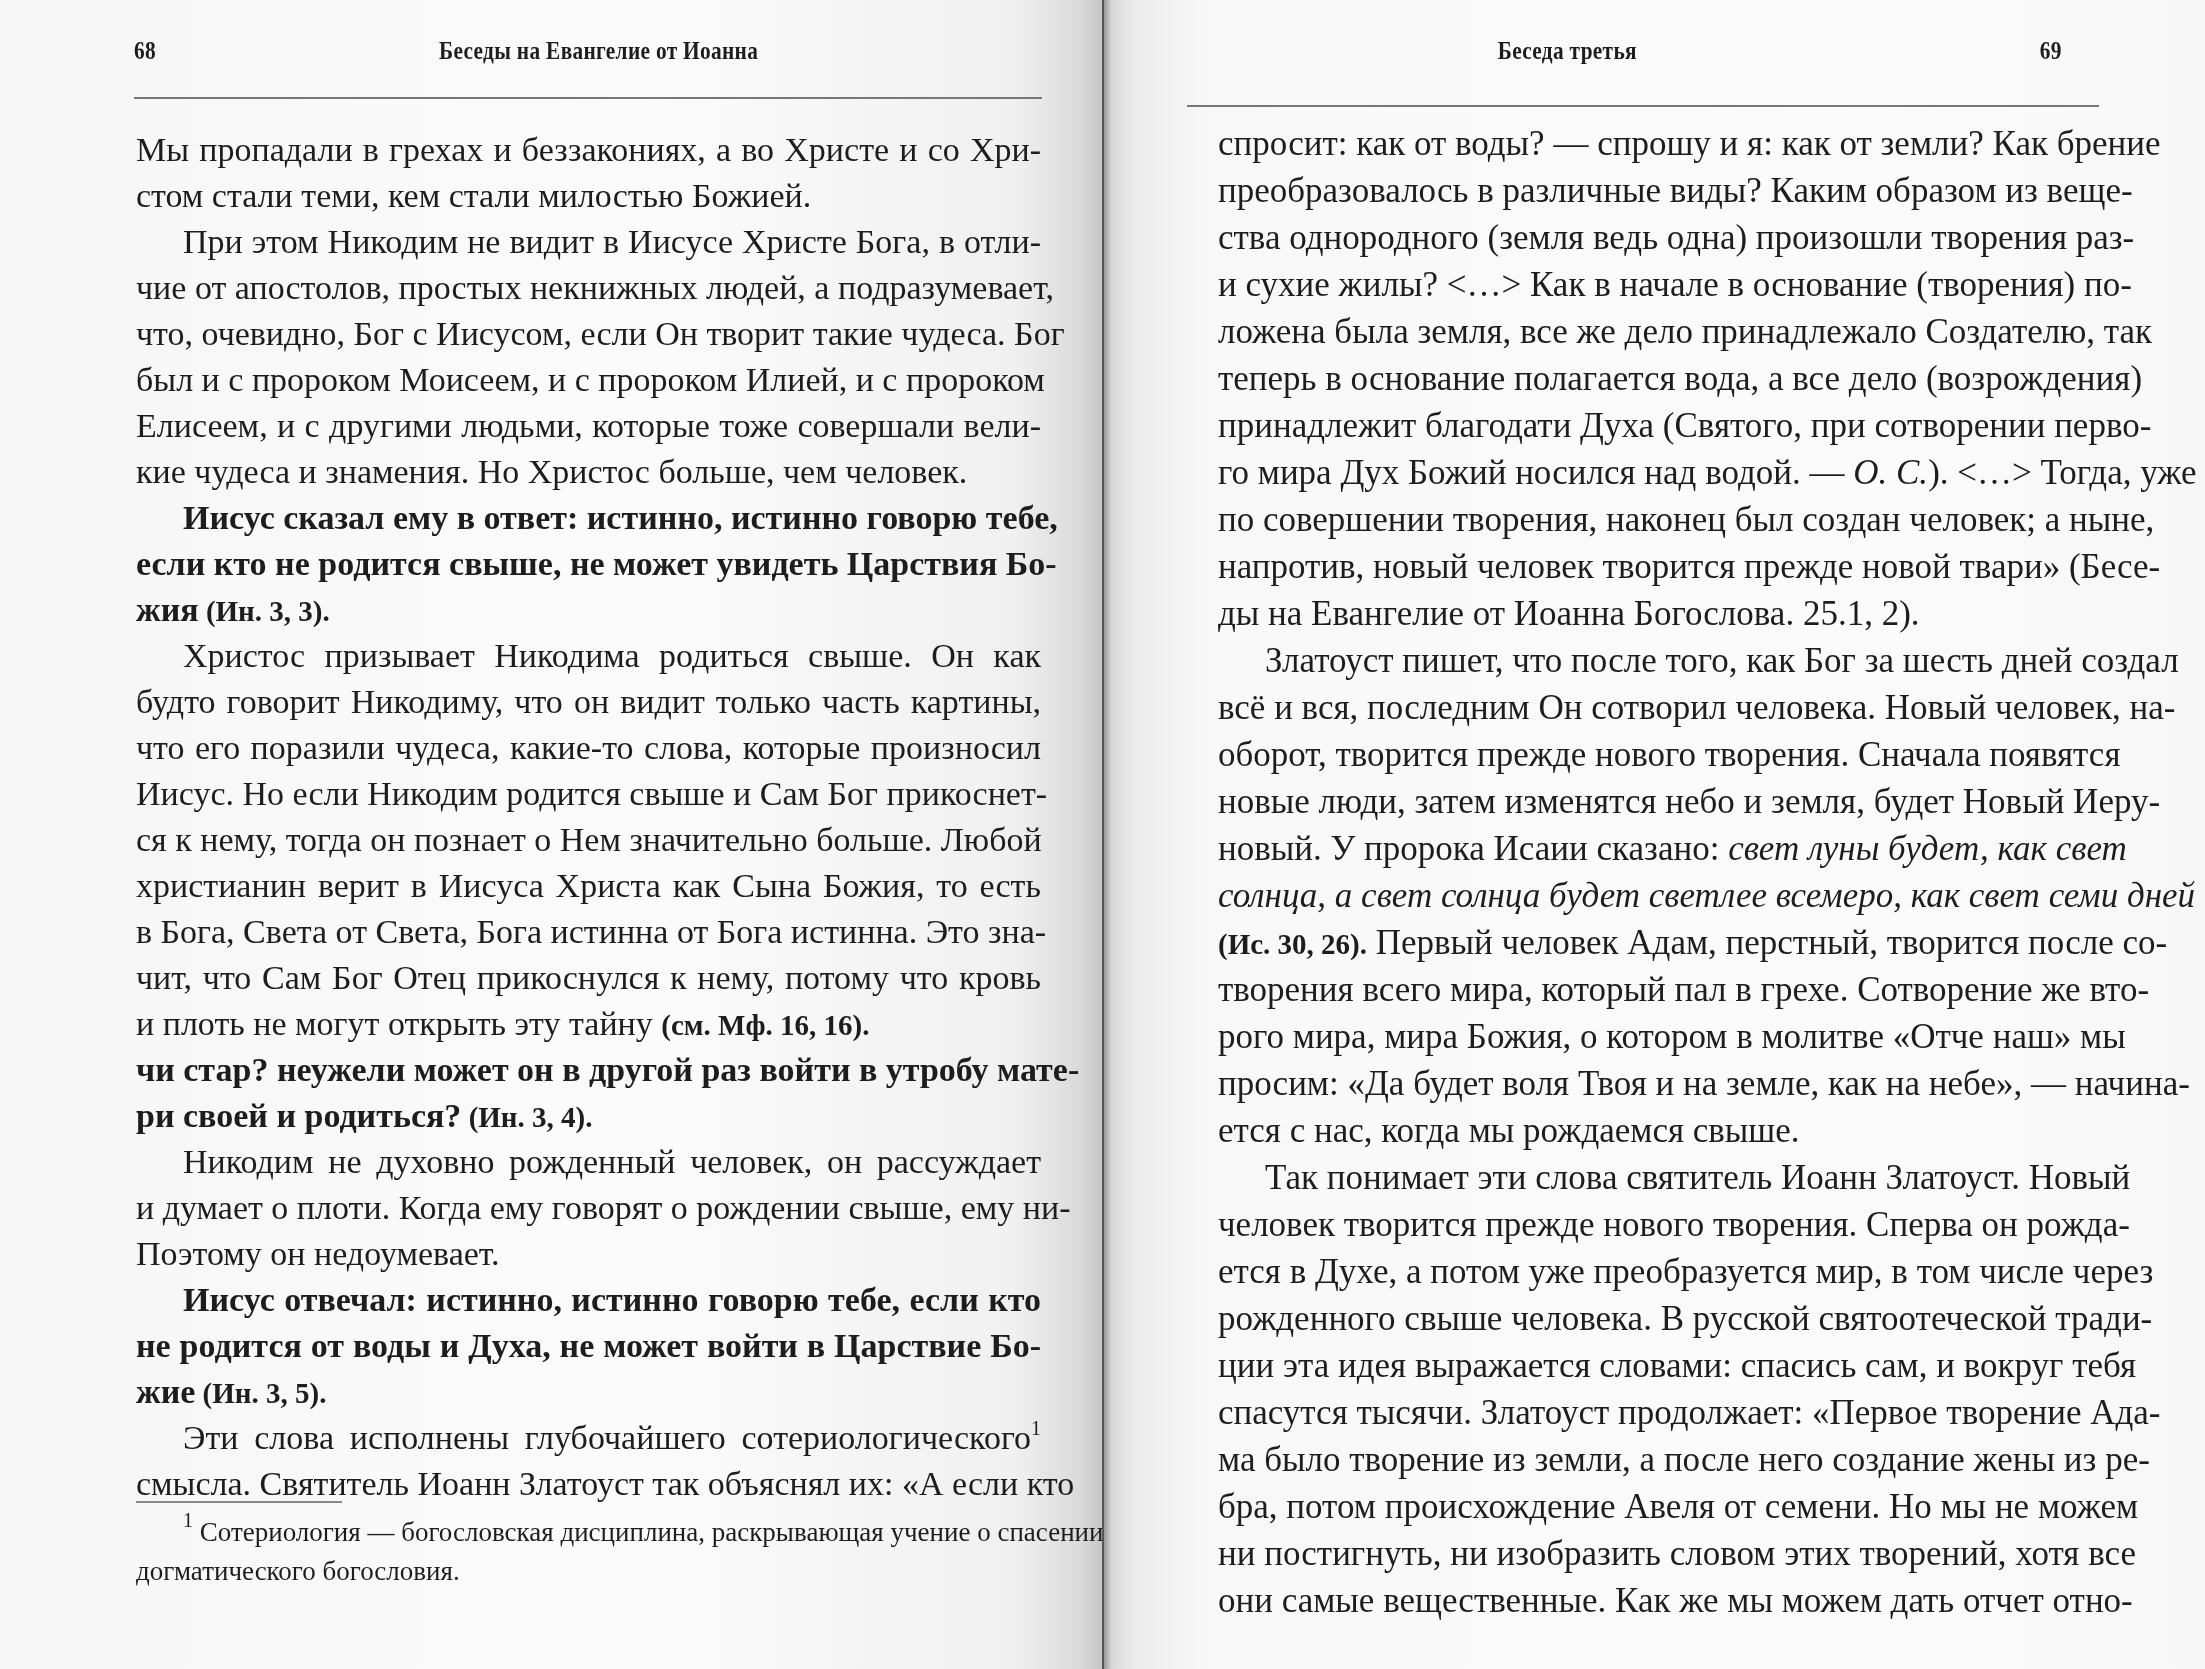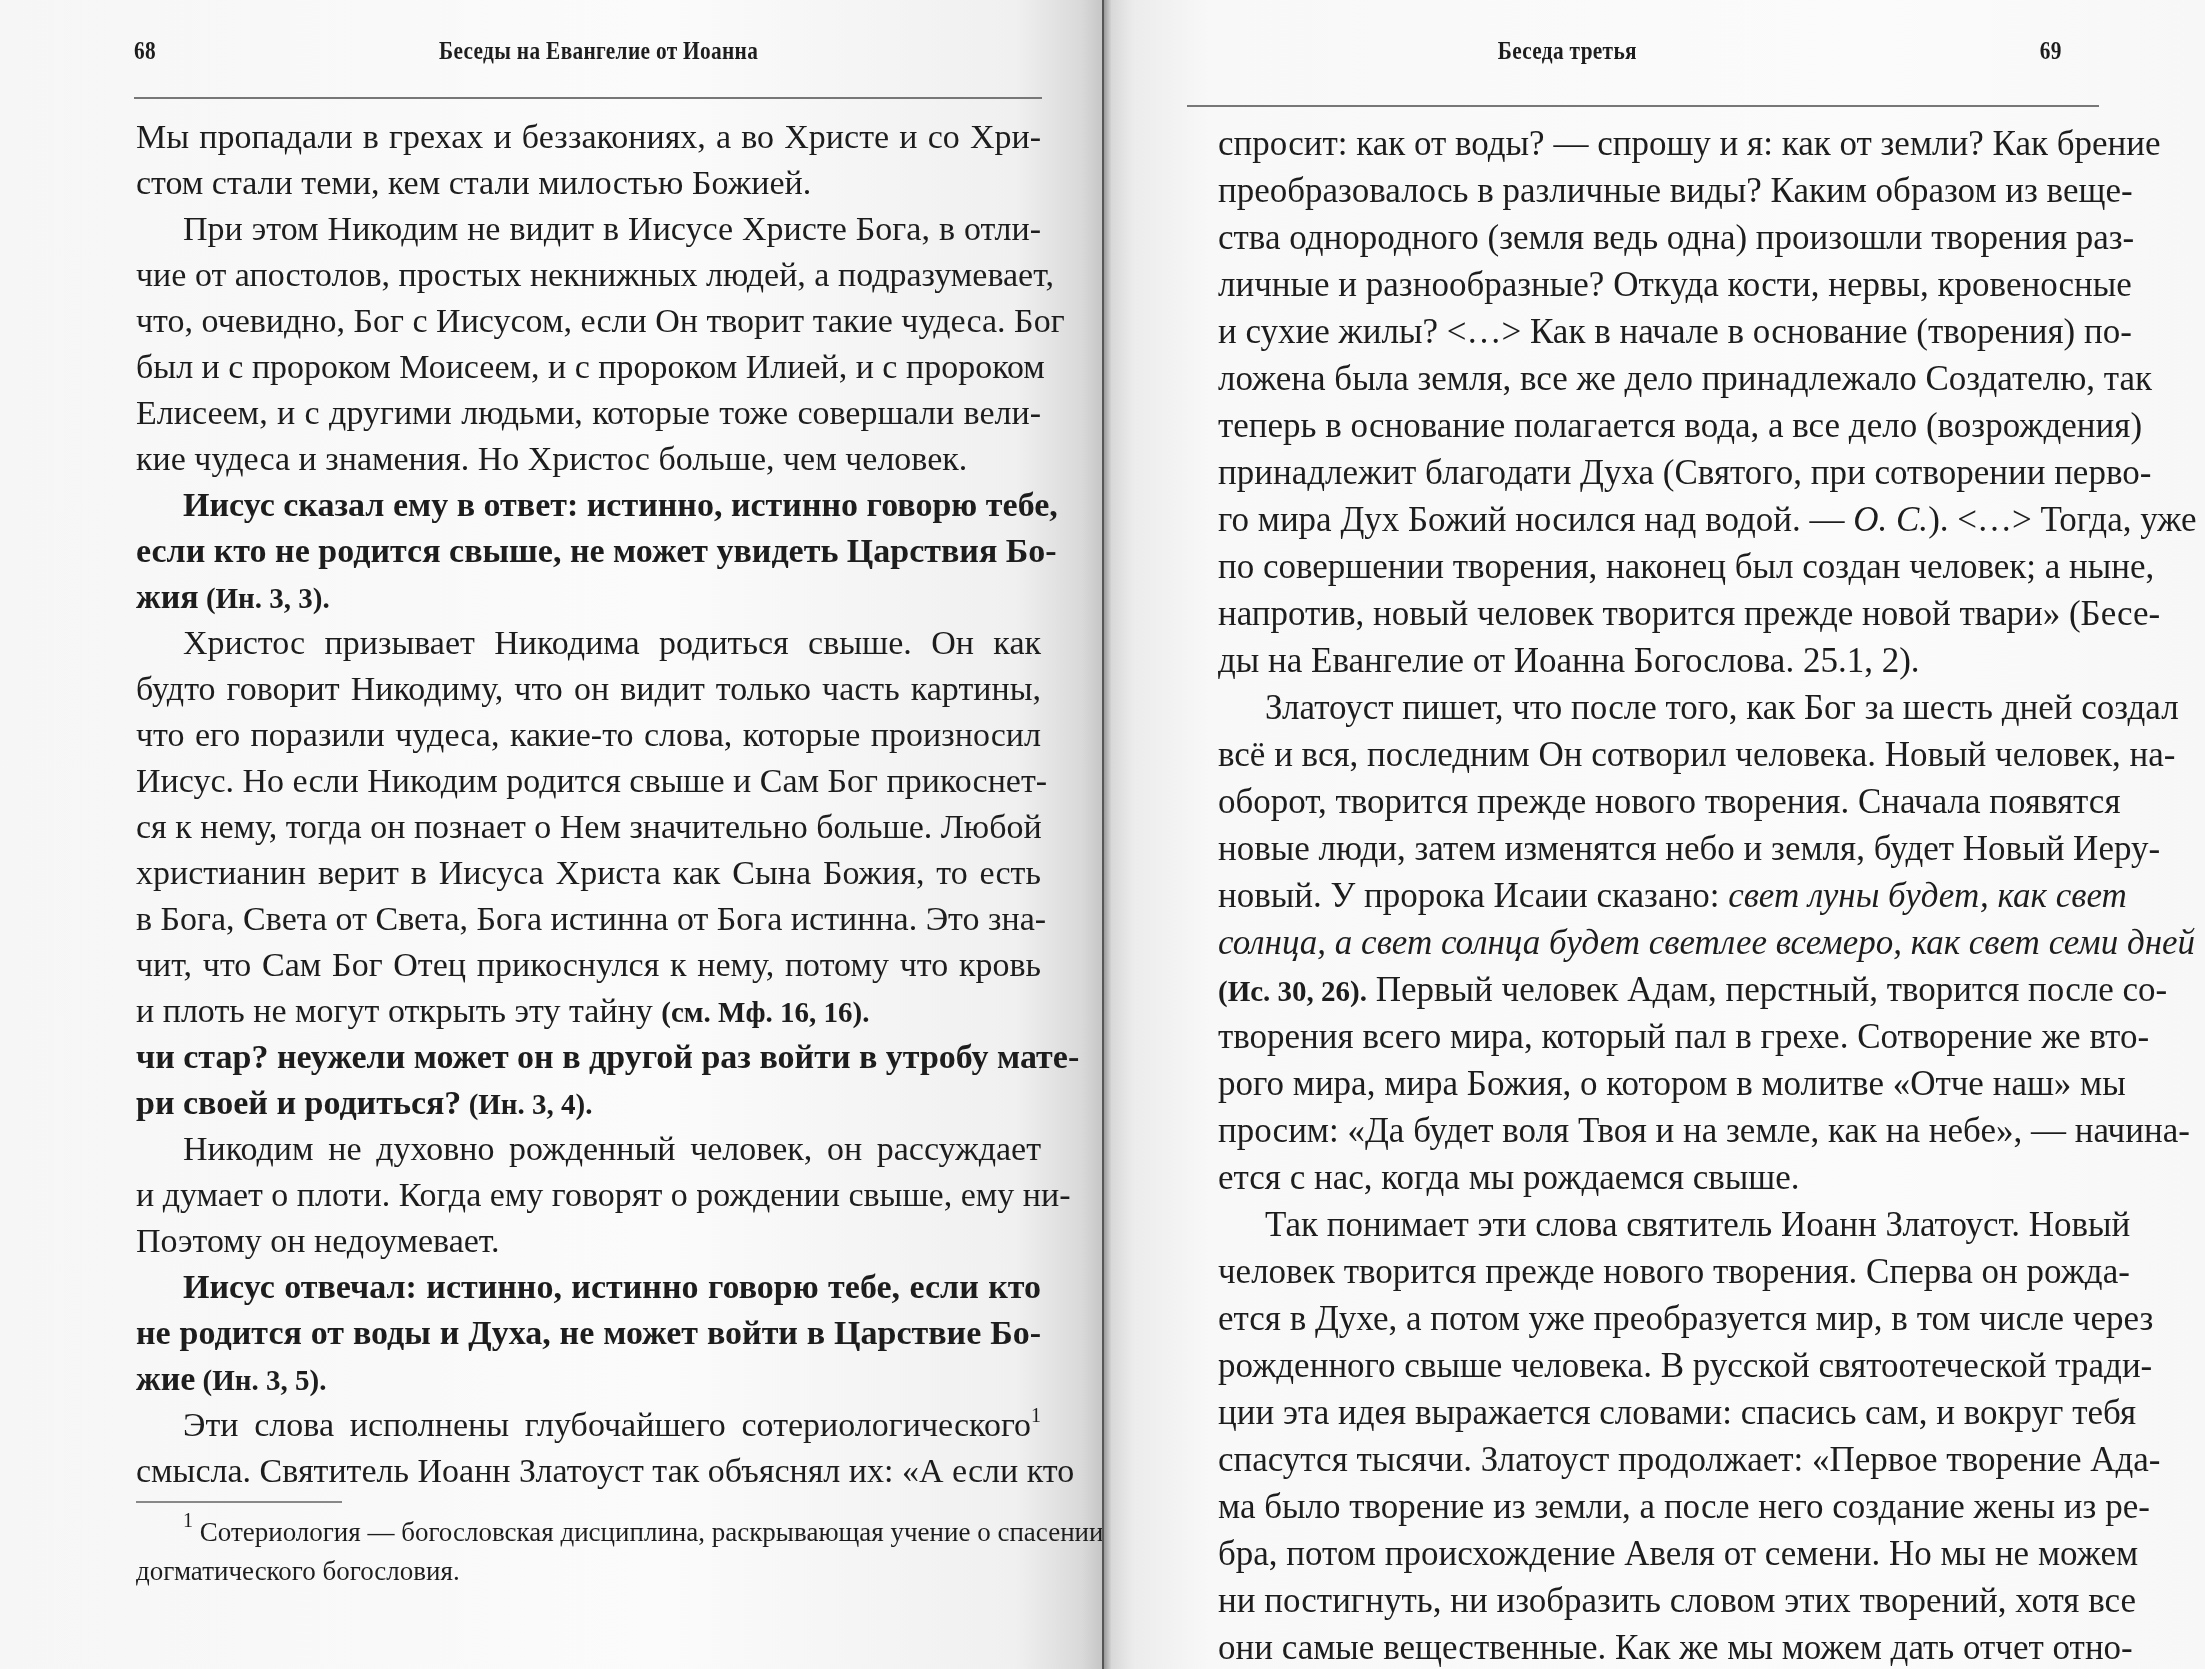--- a/index.html
+++ b/index.html
@@ -42,21 +42,21 @@
   .page-right .rh-num { left: 1040px; }
   .head-rule {
     position: absolute; height: 1.5px; background: #777;
   }
   .page-left .head-rule { left: 134px; top: 97px; width: 908px; }
   .page-right .head-rule { left: 83px; top: 105px; width: 912px; }
 
   .body-text {
     position: absolute; font-size: 34px; line-height: 46px;
   }
-  .page-left .body-text { left: 136px; top: 114px; width: 905px; }
+  .page-left .body-text { left: 136px; top: 127px; width: 905px; }
   .page-right .body-text { left: 83px; top: 120px; width: 912px; line-height: 47px; font-size: 35px; }
 
   .line {
     display: block; height: 46px; white-space: nowrap;
     text-align: justify; text-align-last: justify;
   }
   .page-right .line { height: 47px; margin-left: 31px; }
   .line.last { text-align-last: left; }
   .line.indent { padding-left: 47px; }
   .run-b { font-weight: bold; }
@@ -128,21 +128,20 @@
   <div class="page page-right">
     <div class="running-head">
       <span class="rh-title">Беседа третья</span>
       <span class="rh-num">69</span>
     </div>
     <div class="head-rule"></div>
     <div class="body-text">
         <span class="line"><span>спросит: как от воды? — спрошу и я: как от земли? Как брение</span></span>
         <span class="line"><span>преобразовалось в различные виды? Каким образом из веще-</span></span>
         <span class="line"><span>ства однородного (земля ведь одна) произошли творения раз-</span></span>
-        <span class="line"><span>личные и разнообразные? Откуда кости, нервы, кровеносные</span></span>
         <span class="line"><span>и сухие жилы? &lt;…&gt; Как в начале в основание (творения) по-</span></span>
         <span class="line"><span>ложена была земля, все же дело принадлежало Создателю, так</span></span>
         <span class="line"><span>теперь в основание полагается вода, а все дело (возрождения)</span></span>
         <span class="line"><span>принадлежит благодати Духа (Святого, при сотворении перво-</span></span>
         <span class="line"><span>го мира Дух Божий носился над водой. — </span><span class="run-i">О. С.</span><span>). &lt;…&gt; Тогда, уже</span></span>
         <span class="line"><span>по совершении творения, наконец был создан человек; а ныне,</span></span>
         <span class="line"><span>напротив, новый человек творится прежде новой твари» (Бесе-</span></span>
         <span class="line last"><span>ды на Евангелие от Иоанна Богослова. 25.1, 2).</span></span>
         <span class="line indent"><span>Златоуст пишет, что после того, как Бог за шесть дней создал</span></span>
         <span class="line"><span>всё и вся, последним Он сотворил человека. Новый человек, на-</span></span>

